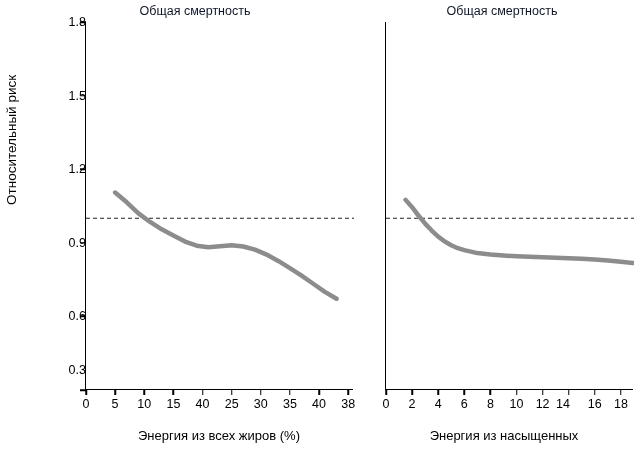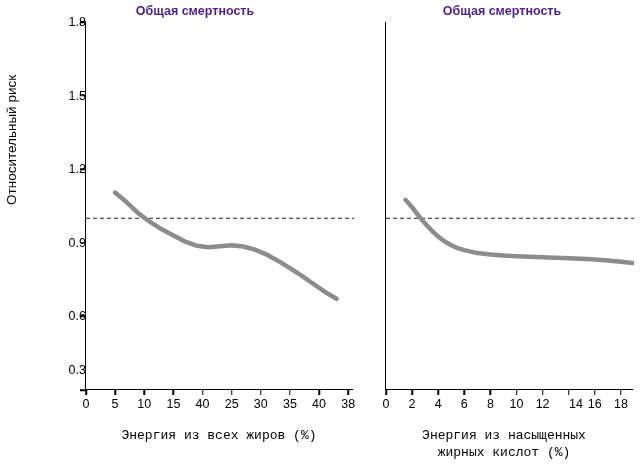--- a/index.html
+++ b/index.html
@@ -26,22 +26,21 @@
   }
   #panel-left { left: 0; width: 360px; }
   #panel-right { left: 360px; width: 284px; }
 
   .panel-title {
     position: absolute;
     top: 4px;
     width: 100%;
     text-align: center;
     font-size: 12.5px;
-    color: #4c1d95;
-    font-weight: bold;
+    color: #0f172a;
   }
   #panel-left .panel-title { left: 0; width: 360px; text-align: center; padding-left: 30px; box-sizing: border-box; }
   #panel-right .panel-title { left: 0; width: 284px; }
 
   .plot {
     position: absolute;
     box-sizing: border-box;
   }
   #plot-left {
     left: 85px;
@@ -102,21 +101,20 @@
     transform-origin: left top;
     font-size: 13.5px;
     white-space: nowrap;
   }
 
   .xlabel {
     position: absolute;
     text-align: center;
     font-size: 13px;
     line-height: 17px;
-    font-family: Liberation Mono, monospace;
   }
   #xlabel-left {
     left: 85px;
     width: 268px;
     top: 427px;
   }
   #xlabel-right {
     left: 10px;
     width: 268px;
     top: 427px;
@@ -192,31 +190,30 @@
       <div class="xtick-label" style="left:52.2px;">4</div>
       <div class="xtick-mark" style="left:78.3px;"></div>
       <div class="xtick-label" style="left:78.3px;">6</div>
       <div class="xtick-mark" style="left:104.4px;"></div>
       <div class="xtick-label" style="left:104.4px;">8</div>
       <div class="xtick-mark" style="left:130.5px;"></div>
       <div class="xtick-label" style="left:130.5px;">10</div>
       <div class="xtick-mark" style="left:156.6px;"></div>
       <div class="xtick-label" style="left:156.6px;">12</div>
       <div class="xtick-mark" style="left:182.7px;"></div>
-      <div class="xtick-label" style="left:190px;">14</div>
+      <div class="xtick-label" style="left:177px;">14</div>
       <div class="xtick-mark" style="left:208.8px;"></div>
       <div class="xtick-label" style="left:208.8px;">16</div>
       <div class="xtick-mark" style="left:234.9px;"></div>
       <div class="xtick-label" style="left:234.9px;">18</div>
 
       <svg id="svg-right" width="248" height="368" viewBox="0 0 248 368">
         <line id="ref-right" stroke="#222" stroke-width="1.2" stroke-dasharray="4,3" x1="0" x2="248" y1="196.27" y2="196.27"></line>
         <path id="curve-right" fill="none" stroke="#8c8c8c" stroke-width="4.5" stroke-linecap="round" stroke-linejoin="round" d="M19.58 177.87 L26.11 185.23 L32.63 193.81 L39.16 201.66 L45.68 208.53 L52.21 214.67 L58.74 219.57 L65.26 223.25 L71.79 226.20 L78.32 228.16 L91.37 231.10 L104.42 232.58 L117.47 233.56 L130.53 234.29 L143.58 234.78 L156.63 235.27 L169.68 235.77 L182.74 236.26 L195.79 236.75 L208.84 237.48 L221.89 238.46 L234.95 239.69 L246.69 240.92"></path>
       </svg>
     </div>
 
     <div class="xlabel" id="xlabel-right">
       <div>Энергия из насыщенных</div>
-      <div>жирных кислот (%)</div>
     </div>
   </div>
 
 </div>
 
 </body></html>

